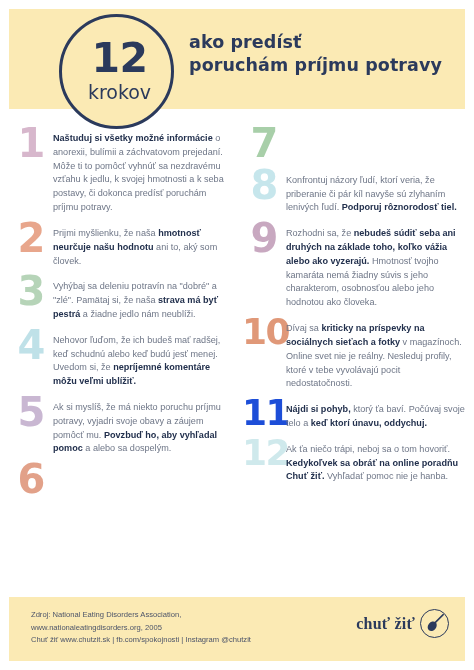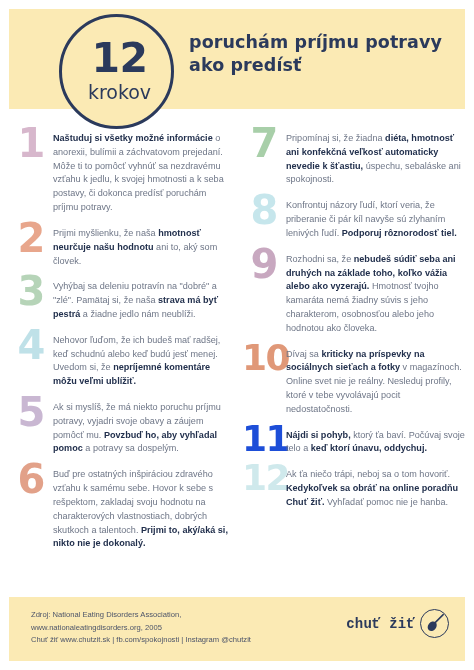--- a/index.html
+++ b/index.html
@@ -152,23 +152,23 @@
   }
   #footer-logo {
     position: absolute;
     right: 16px;
     top: 12px;
     display: flex;
     align-items: center;
     gap: 5px;
   }
   #footer-logo-text {
-    font-family: Liberation Mono, monospace;
-    font-weight: 700;
-    font-size: 14px;
+    font-family: Liberation Serif, serif;
+    font-weight: 700;
+    font-size: 16px;
     color: #2b3a5c;
     letter-spacing: 0.2px;
   }
   #footer-logo-mark {
     width: 29px;
     height: 29px;
     border-radius: 50%;
     border: 1.4px solid #2b3a5c;
     position: relative;
     box-sizing: border-box;
@@ -181,22 +181,22 @@
   <div id="card">
 
     <div id="header-band"></div>
 
     <div id="badge-circle">
       <div id="badge-number">12</div>
       <div id="badge-word">krokov</div>
     </div>
 
     <div id="header-title">
+      <div>ako predísť</div>
       <div>poruchám príjmu potravy</div>
-      <div>ako predísť</div>
     </div>
 
     <div id="columns">
       <div class="column" id="col-left">
           <div class="tip">
             <div class="tip-num" style="color: rgb(215, 183, 204);">1</div>
             <div class="tip-text"><b>Naštuduj si všetky možné informácie </b><span>o anorexii, bulímii a záchvatovom prejedaní. Môže ti to pomôcť vyhnúť sa nezdravému vzťahu k jedlu, k svojej hmotnosti a k seba postavy, či dokonca predísť poruchám príjmu potravy.</span></div>
           </div>
           <div class="tip">
             <div class="tip-num" style="color: rgb(232, 166, 140);">2</div>
@@ -205,31 +205,29 @@
           <div class="tip">
             <div class="tip-num" style="color: rgb(182, 212, 184);">3</div>
             <div class="tip-text"><span>Vyhýbaj sa deleniu potravín na "dobré" a "zlé". Pamätaj si, že naša </span><b>strava má byť pestrá </b><span>a žiadne jedlo nám neublíži.</span></div>
           </div>
           <div class="tip">
             <div class="tip-num" style="color: rgb(191, 225, 232);">4</div>
             <div class="tip-text"><span>Nehovor ľuďom, že ich budeš mať radšej, keď schudnú alebo keď budú jesť menej. Uvedom si, že </span><b>nepríjemné komentáre môžu veľmi ublížiť.</b></div>
           </div>
           <div class="tip">
             <div class="tip-num" style="color: rgb(201, 183, 210);">5</div>
-            <div class="tip-text"><span>Ak si myslíš, že má niekto poruchu príjmu potravy, vyjadri svoje obavy a záujem pomôcť mu. </span><b>Povzbuď ho, aby vyhľadal pomoc </b><span>a potravy sa dospelým.</span></div>
+            <div class="tip-text"><span>Ak si myslíš, že má niekto poruchu príjmu potravy, vyjadri svoje obavy a záujem pomôcť mu. </span><b>Povzbuď ho, aby vyhľadal pomoc </b><span>a alebo sa dospelým.</span></div>
           </div>
           <div class="tip">
             <div class="tip-num" style="color: rgb(226, 161, 137);">6</div>
-            <div class="tip-text"><span>Buď pre ostatných inšpiráciou zdravého vzťahu k samému sebe. Hovor k sebe s rešpektom, zakladaj svoju hodnotu na charakterových vlastnostiach, dobrých skutkoch a talentoch. </span><b>Prijmi to, aký/aká si, nikto nie je dokonalý.</b></div>
           </div>
         </div>
       <div class="column" id="col-right">
           <div class="tip">
             <div class="tip-num" style="color: rgb(168, 207, 169);">7</div>
-            <div class="tip-text"><span>Pripomínaj si, že žiadna </span><b>diéta, hmotnosť ani konfekčná veľkosť automaticky nevedie k šťastiu, </b><span>úspechu, sebaláske ani spokojnosti.</span></div>
           </div>
           <div class="tip">
             <div class="tip-num" style="color: rgb(198, 230, 236);">8</div>
             <div class="tip-text"><span>Konfrontuj názory ľudí, ktorí veria, že priberanie či pár kíl navyše sú zlyhaním lenivých ľudí. </span><b>Podporuj rôznorodosť tiel.</b></div>
           </div>
           <div class="tip">
             <div class="tip-num" style="color: rgb(200, 168, 192);">9</div>
             <div class="tip-text"><span>Rozhodni sa, že </span><b>nebudeš súdiť seba ani druhých na základe toho, koľko vážia alebo ako vyzerajú. </b><span>Hmotnosť tvojho kamaráta nemá žiadny súvis s jeho charakterom, osobnosťou alebo jeho hodnotou ako človeka.</span></div>
           </div>
           <div class="tip">

